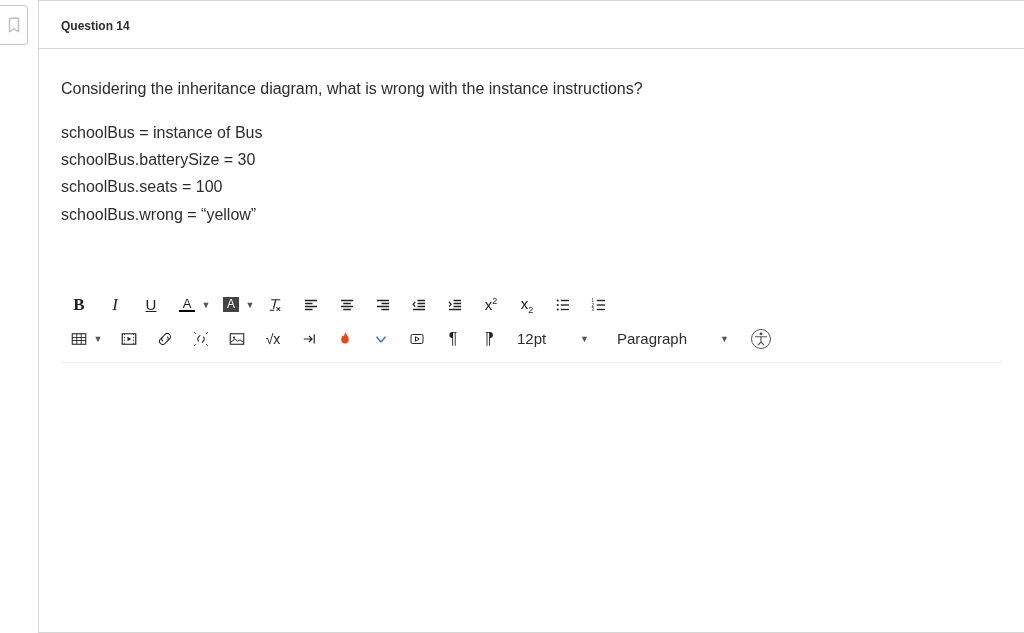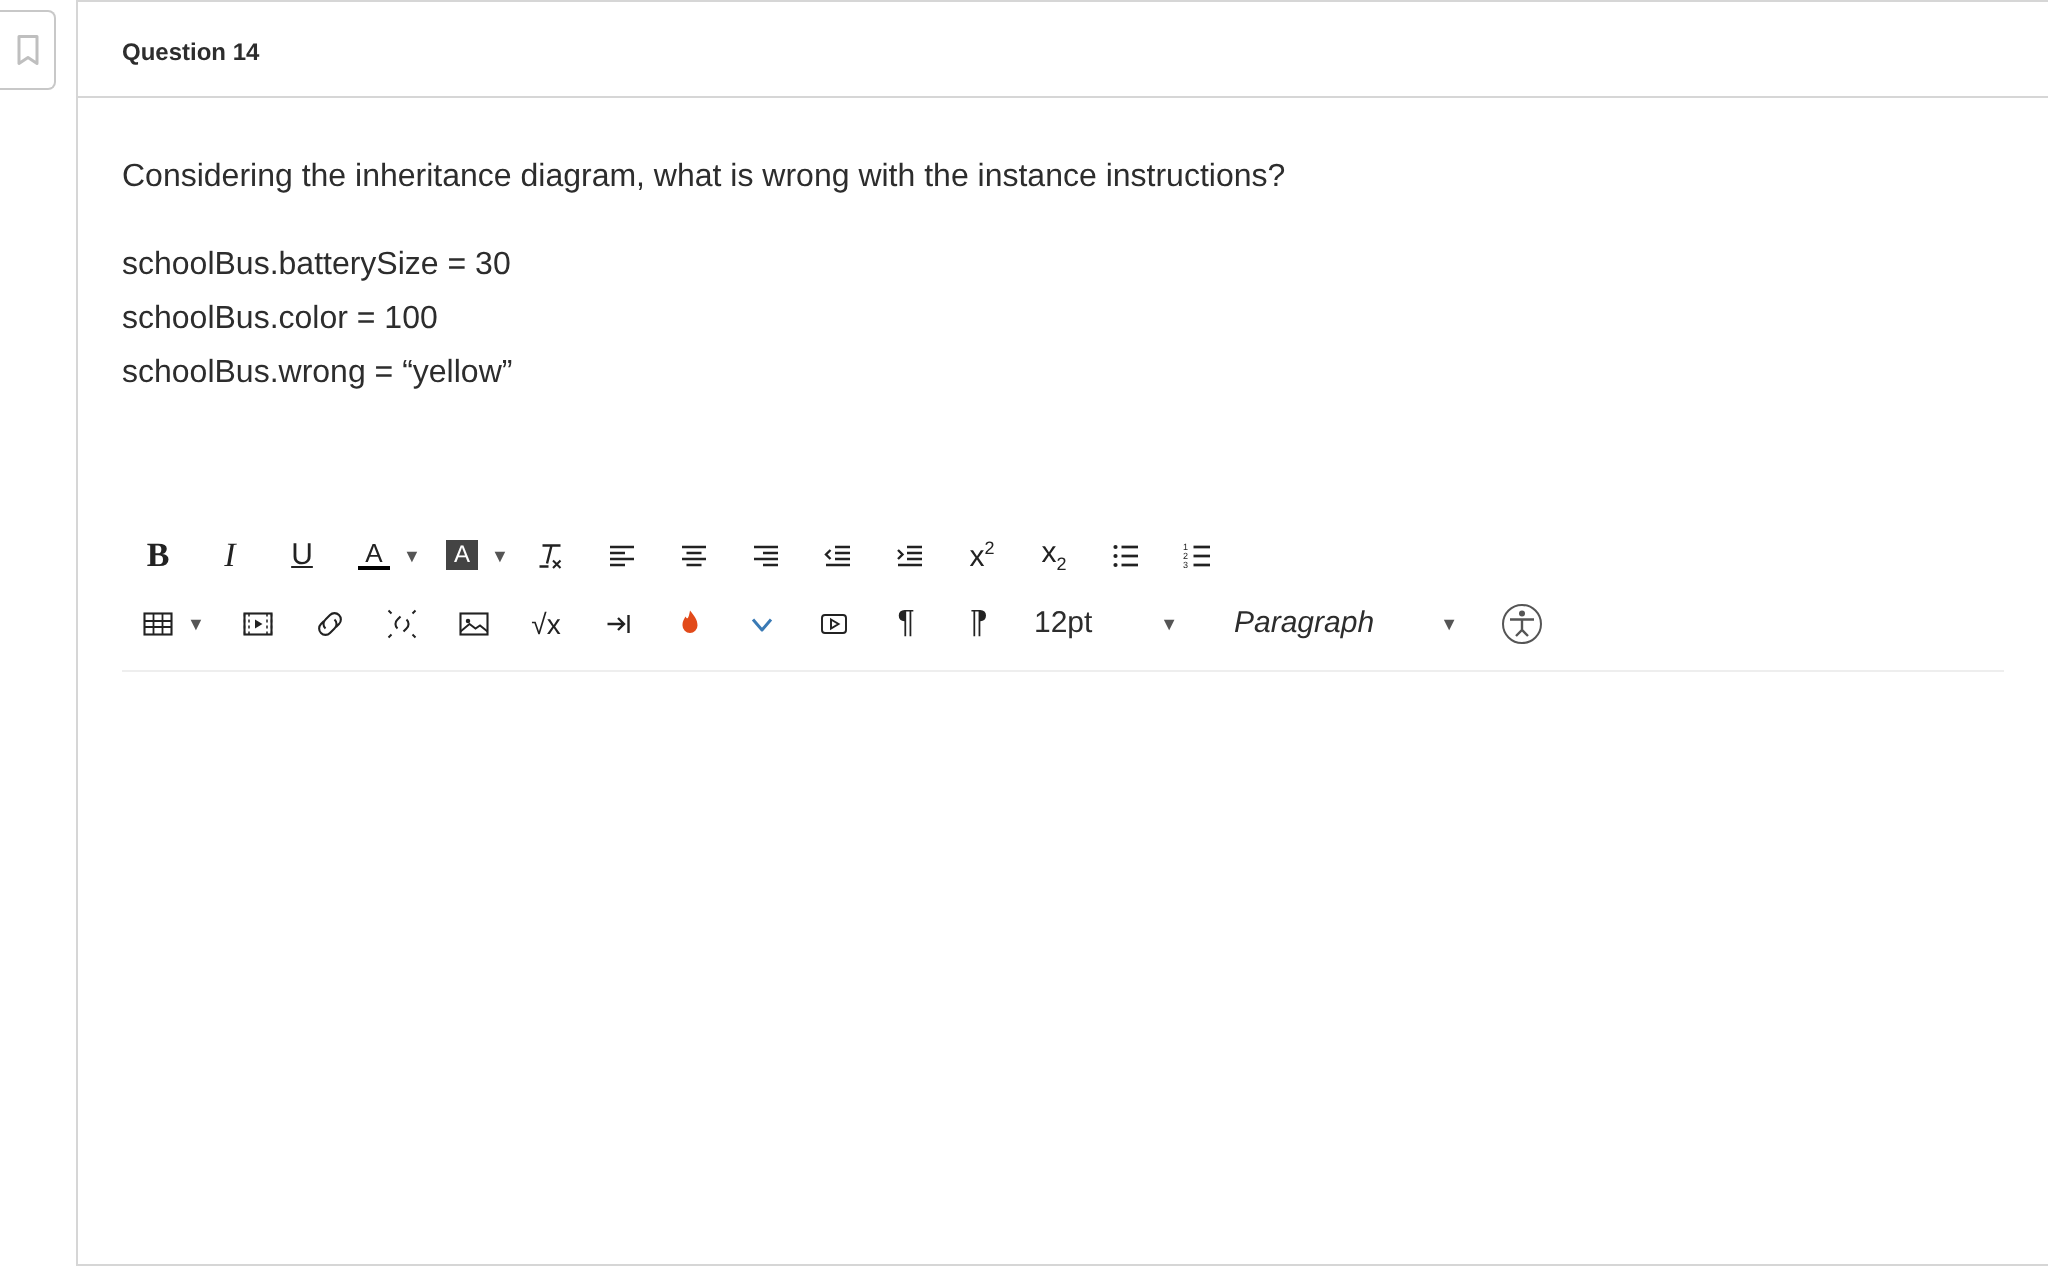--- a/index.html
+++ b/index.html
@@ -65,22 +65,23 @@
   </div>
 
   <div class="q-card">
 
     <div class="q-header">
       <span>Question 14</span>
     </div>
 
     <div class="q-body">
       <div class="q-prompt">Considering the inheritance diagram, what is wrong with the instance instructions?</div>
+      <div class="code-line">schoolBus = instance of Bus</div>
       <div class="code-line">schoolBus.batterySize = 30</div>
-      <div class="code-line">schoolBus.color = 100</div>
+      <div class="code-line">schoolBus.seats = 100</div>
       <div class="code-line">schoolBus.wrong = “yellow”</div>
     </div>
 
     <div class="editor">
 
       <div class="toolbar-row">
         <div class="tb-btn bold">
             <span>B</span>
           </div>
         <div class="tb-btn italic">
@@ -238,21 +239,21 @@
         </div>
         <div class="tb-btn">
           <span style="font-size:16px; transform: scaleX(-1); display:inline-block">¶</span>
         </div>
 
         <div class="tb-select" style="width:90px; justify-content:space-between;">
           <span>12pt</span>
           <span class="caret">▼</span>
         </div>
 
-        <div class="tb-select" style="width:130px; justify-content:space-between; margin-left:10px;font-style:italic;">
+        <div class="tb-select" style="width:130px; justify-content:space-between; margin-left:10px;">
           <span>Paragraph</span>
           <span class="caret">▼</span>
         </div>
 
         <div class="tb-btn" style="margin-left:6px;">
           <span class="circle-icon">
             <svg viewBox="0 0 24 24" width="12" height="12">
               <circle cx="12" cy="5" r="2" fill="#555"></circle>
               <path d="M4 9 h16 M12 9 v7 M8 20 l4-4 l4 4" stroke="#555" stroke-width="1.6" fill="none"></path>
             </svg>

